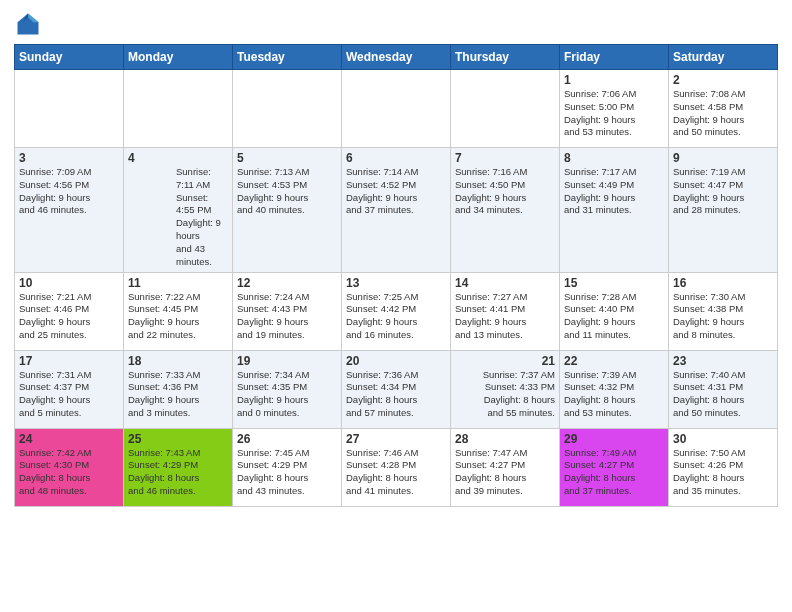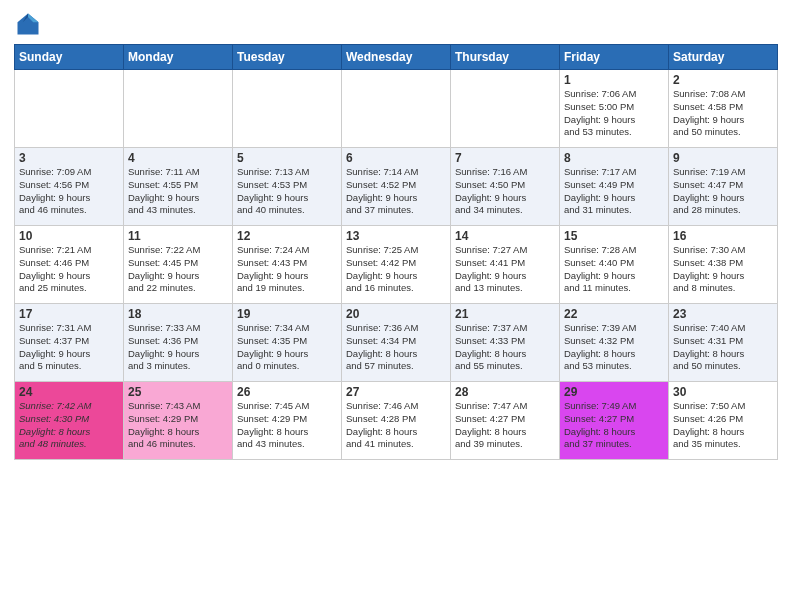--- a/index.html
+++ b/index.html
@@ -161,21 +161,21 @@
         <tr>
           <td style="background: rgb(238, 242, 249);">
             <span class="day-number">3</span>
             <div class="day-info" style="white-space: pre-line;">Sunrise: 7:09 AM
 Sunset: 4:56 PM
 Daylight: 9 hours
 and 46 minutes.</div>
           </td>
           <td style="background: rgb(238, 242, 249);">
             <span class="day-number">4</span>
-            <div class="day-info" style="white-space: pre-line;">Sunrise: 7:11 AM
+            <div class="day-info" style="white-space: pre-line; margin-left: 48px;">Sunrise: 7:11 AM
 Sunset: 4:55 PM
 Daylight: 9 hours
 and 43 minutes.</div>
           </td>
           <td style="background: rgb(238, 242, 249);">
             <span class="day-number">5</span>
             <div class="day-info" style="white-space: pre-line;">Sunrise: 7:13 AM
 Sunset: 4:53 PM
 Daylight: 9 hours
 and 40 minutes.</div>
@@ -282,21 +282,21 @@
 Daylight: 9 hours
 and 0 minutes.</div>
           </td>
           <td style="background: rgb(238, 242, 249);">
             <span class="day-number">20</span>
             <div class="day-info" style="white-space: pre-line;">Sunrise: 7:36 AM
 Sunset: 4:34 PM
 Daylight: 8 hours
 and 57 minutes.</div>
           </td>
-          <td style="background: rgb(238, 242, 249);">
+          <td style="background: rgb(238, 242, 249); text-align: right;">
             <span class="day-number">21</span>
             <div class="day-info" style="white-space: pre-line;">Sunrise: 7:37 AM
 Sunset: 4:33 PM
 Daylight: 8 hours
 and 55 minutes.</div>
           </td>
           <td style="background: rgb(238, 242, 249);">
             <span class="day-number">22</span>
             <div class="day-info" style="white-space: pre-line;">Sunrise: 7:39 AM
 Sunset: 4:32 PM
@@ -307,26 +307,26 @@
             <span class="day-number">23</span>
             <div class="day-info" style="white-space: pre-line;">Sunrise: 7:40 AM
 Sunset: 4:31 PM
 Daylight: 8 hours
 and 50 minutes.</div>
           </td>
         </tr>
         <tr>
           <td style="background: #ec4899;">
             <span class="day-number">24</span>
-            <div class="day-info" style="white-space: pre-line; font-style: italic;">Sunrise: 7:42 AM
+            <div class="day-info" style="white-space: pre-line;">Sunrise: 7:42 AM
 Sunset: 4:30 PM
 Daylight: 8 hours
 and 48 minutes.</div>
           </td>
-          <td style="background: #f9a8d4;">
+          <td style="background: #84cc16;">
             <span class="day-number">25</span>
             <div class="day-info" style="white-space: pre-line;">Sunrise: 7:43 AM
 Sunset: 4:29 PM
 Daylight: 8 hours
 and 46 minutes.</div>
           </td>
           <td style="background: rgb(255, 255, 255);">
             <span class="day-number">26</span>
             <div class="day-info" style="white-space: pre-line;">Sunrise: 7:45 AM
 Sunset: 4:29 PM

